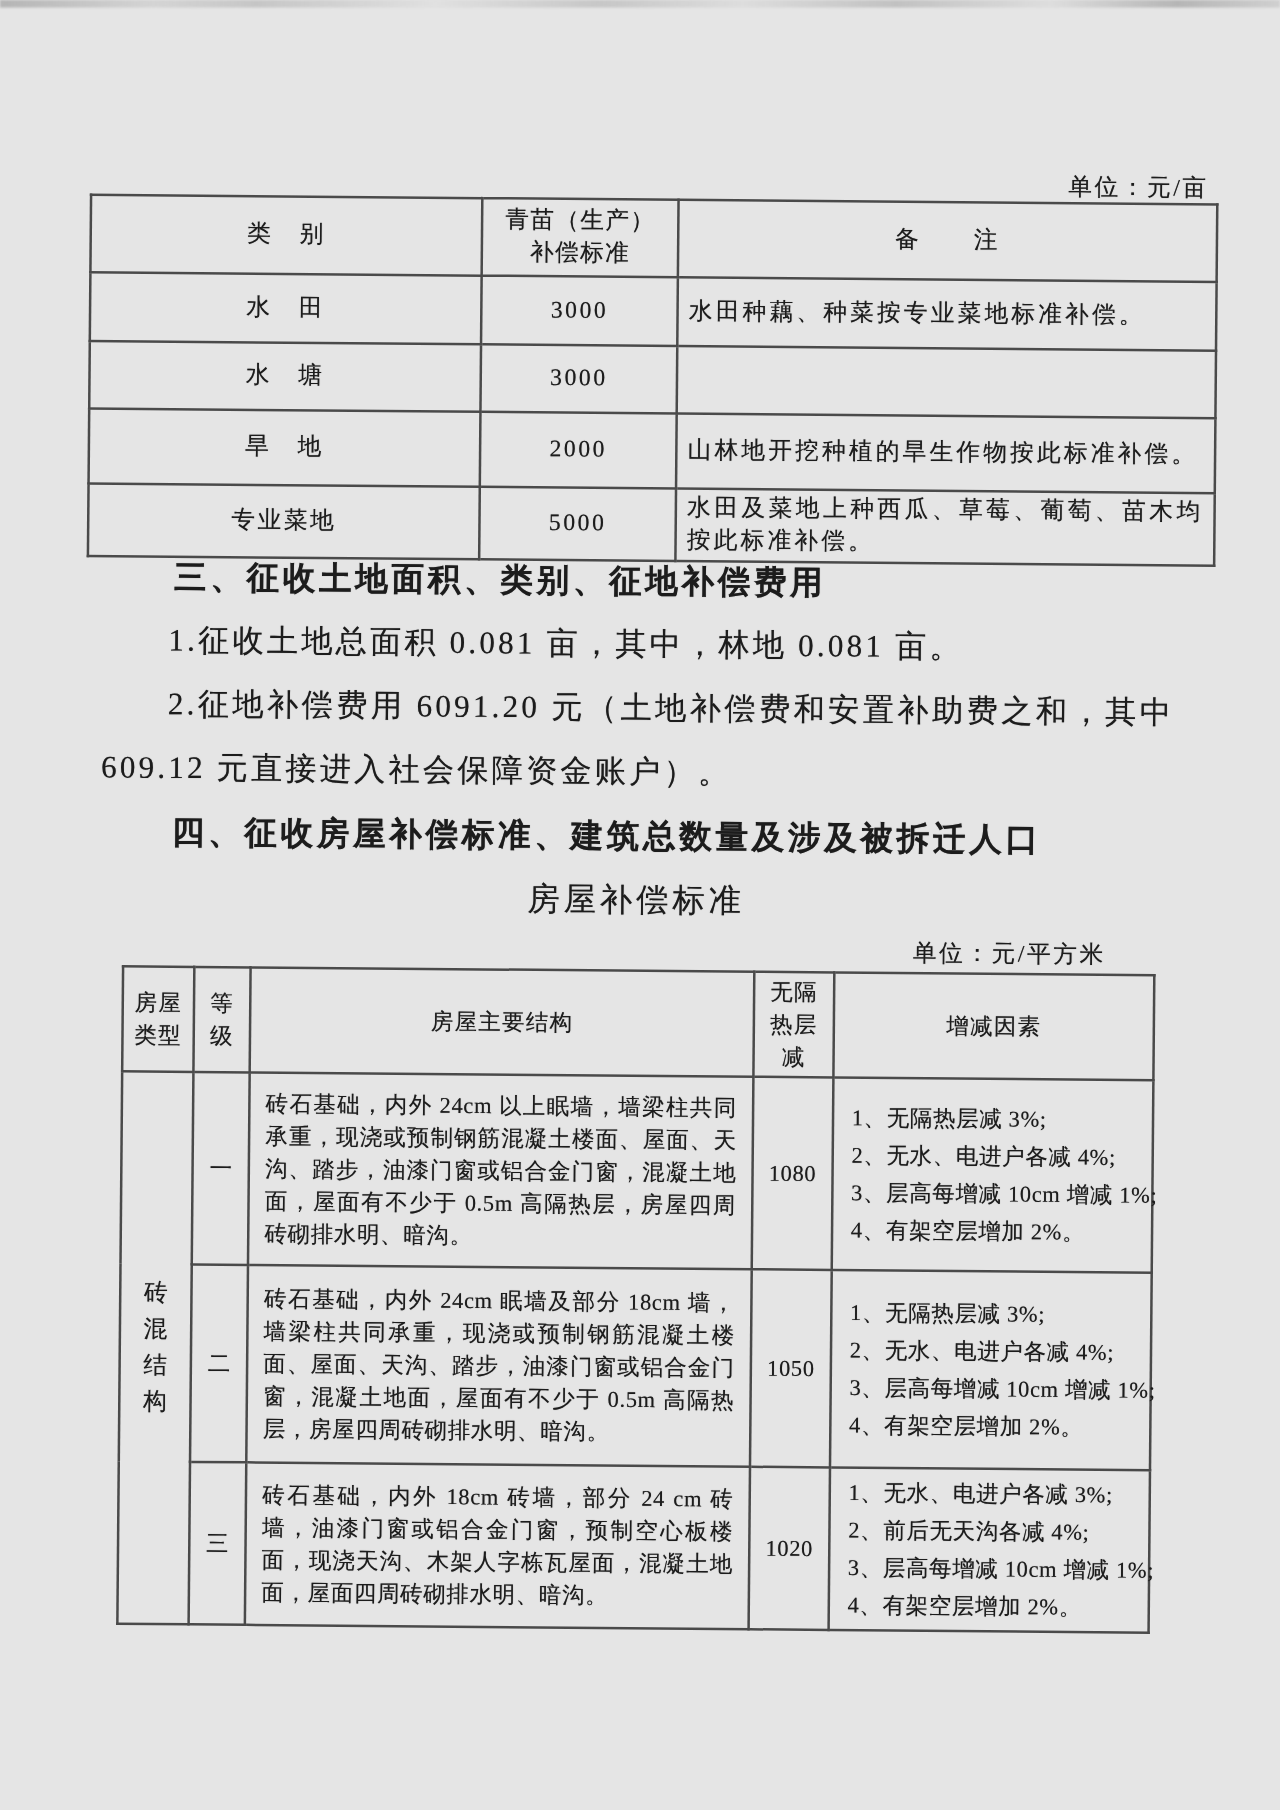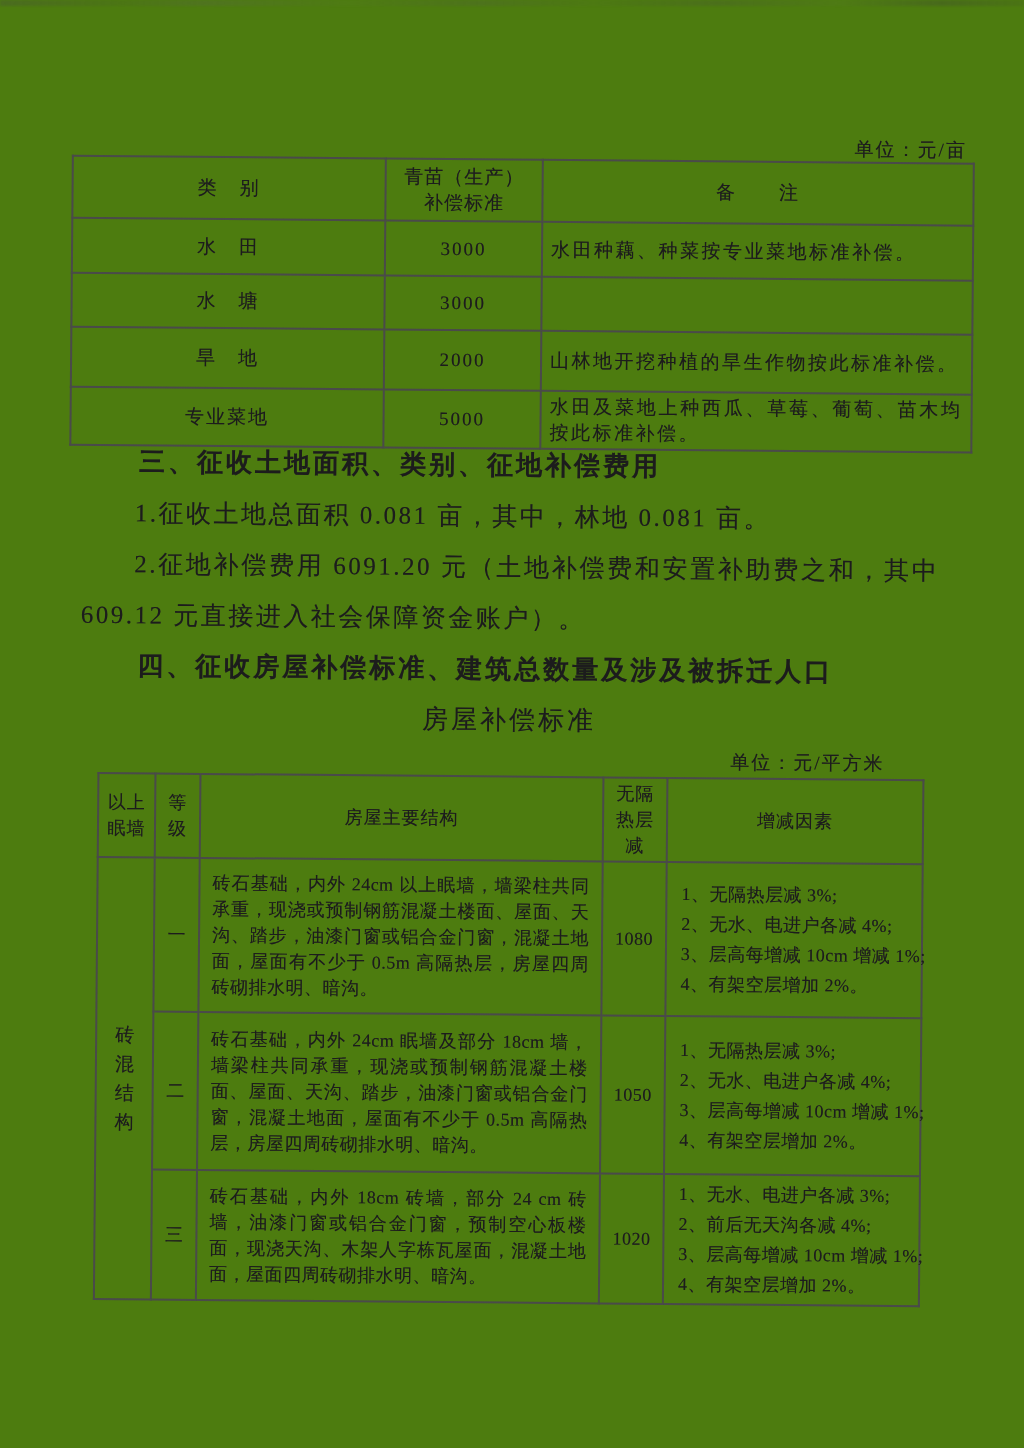--- a/index.html
+++ b/index.html
@@ -6,21 +6,21 @@
   body{
     width:1024px;height:1448px;
     background:#ffffff;
     font-family:"Liberation Serif","DejaVu Serif",serif;
     color:#1c1c1c;
     overflow:hidden;
     position:relative;
   }
   #page{
     position:absolute;inset:0;
-    background:#4d7c0f;
+    background:#e5e5e5;
   }
   
   .scan-artifact{
     position:absolute;top:0;left:0;width:1024px;height:6px;
     background:linear-gradient(90deg,
       rgba(70,70,70,.30) 0%, rgba(70,70,70,.10) 12%,
       rgba(90,90,90,.22) 20%, rgba(120,120,120,.04) 34%,
       rgba(80,80,80,.20) 47%, rgba(80,80,80,.05) 58%,
       rgba(70,70,70,.22) 70%, rgba(110,110,110,.06) 82%,
       rgba(60,60,60,.28) 92%, rgba(60,60,60,.12) 100%);
@@ -154,21 +154,21 @@
     <table id="table2">
       <colgroup>
         <col style="width:57px">
           <col style="width:45px">
           <col style="width:403px">
         <col style="width:64px">
           <col style="width:256px">
       </colgroup>
       <tbody>
           <tr class="hrow">
-        <td class="txt">以上眠墙</td>
+        <td class="txt">房屋类型</td>
         <td class="txt">等级</td>
         <td class="txt">房屋主要结构</td>
         <td class="txt">无隔热层减</td>
         <td class="txt">增减因素</td>
       </tr>
       <tr class="row-a">
         <td rowspan="3" class="house-type-cell">
           <div class="house-type-inner txt">砖混结构</div>
         </td>
         <td class="grade-cell txt">一</td>

